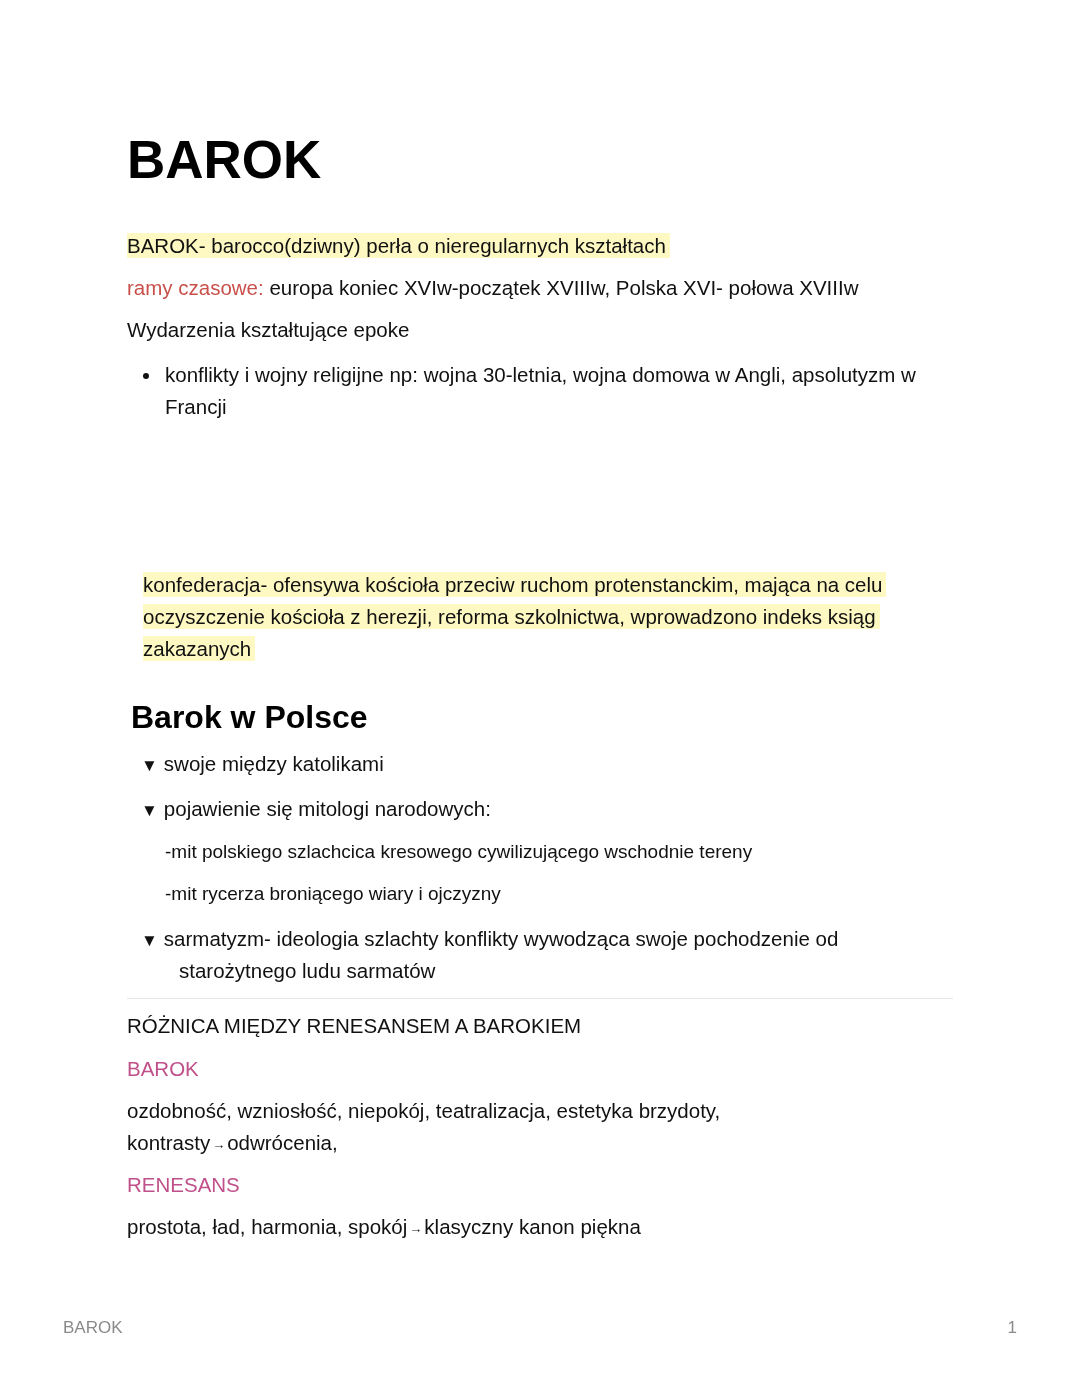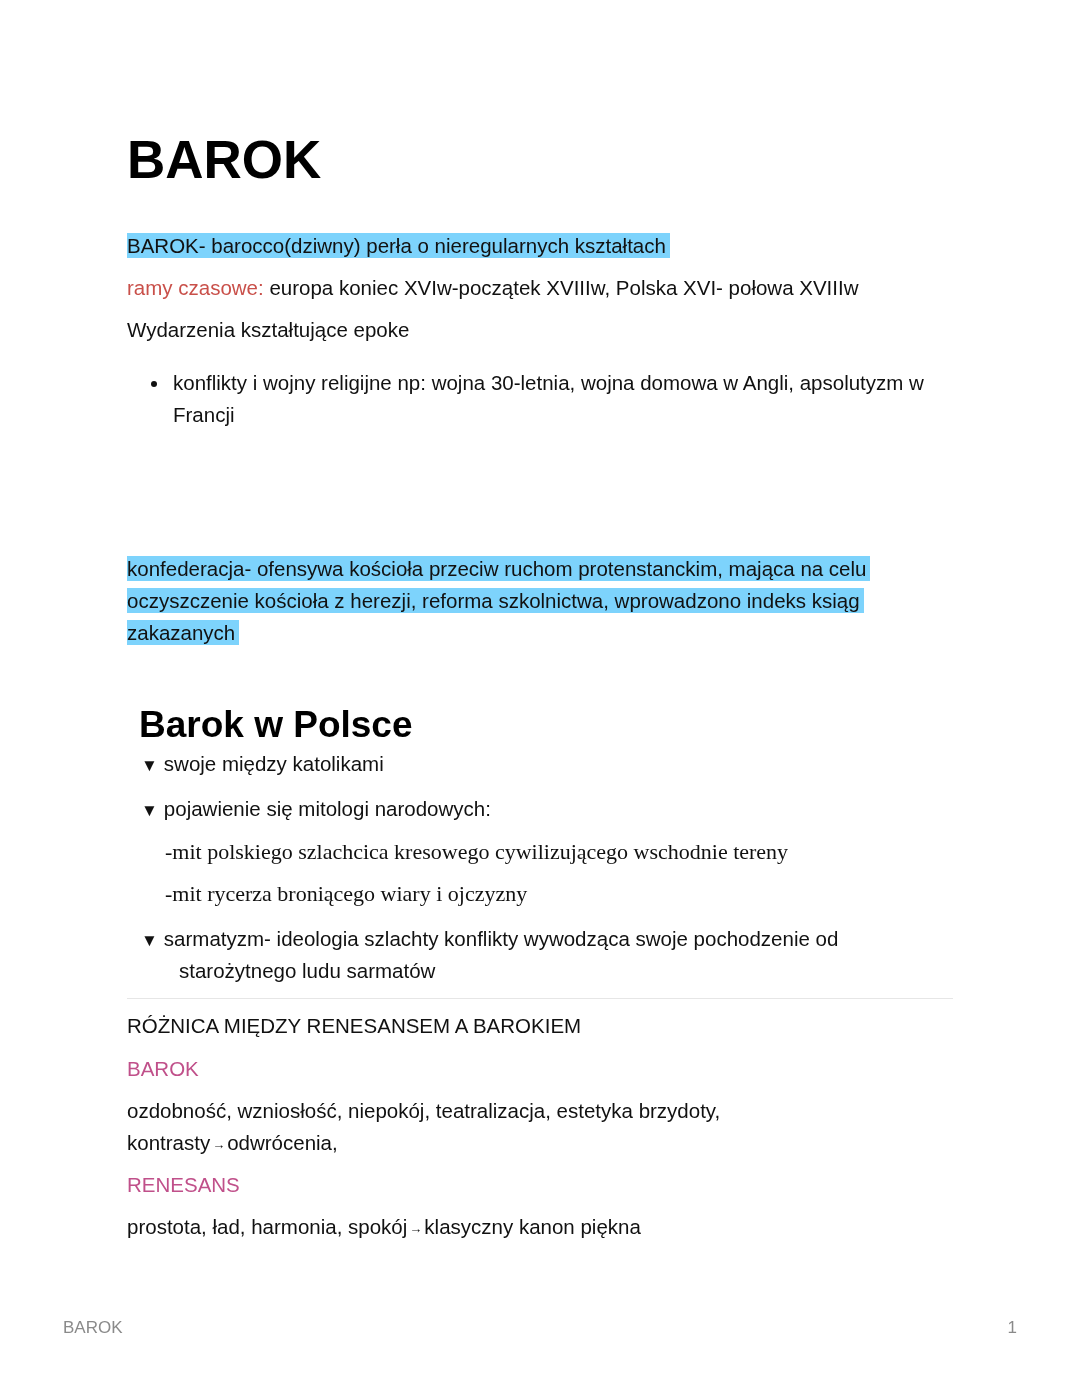--- a/index.html
+++ b/index.html
@@ -33,29 +33,29 @@
     }
     .p {
       position: absolute;
       left: 0;
       margin: 0;
       font-size: 20.5px;
       line-height: 32px;
       white-space: nowrap;
     }
     .hl {
-      background: #7dd3fc;
+      background: #fef9c3;
       padding: 1px 4px 1px 0;
     }
     .red { color: #c9504a; }
     .pink { color: #c0508a; }
     .bullet-list {
       position: absolute;
       left: 0;
-      margin: 8px;
+      margin: 0;
       padding: 0;
       list-style: none;
       width: 826px;
     }
     .bullet-list li {
       position: relative;
       padding-left: 38px;
       font-size: 20.5px;
       line-height: 32px;
       margin-bottom: 12px;
@@ -68,52 +68,51 @@
       height: 6px;
       border-radius: 50%;
       background: #111;
     }
     .para-block {
       position: absolute;
       left: 0;
       width: 790px;
       font-size: 20.5px;
       line-height: 32px;
-      margin: 0;
+      margin: 16px;
     }
     .h2 {
       position: absolute;
       left: 0;
       top: 688px;
-      margin: 12px;
-      font-size: 37px;
+      margin: 4px;
+      font-size: 32px;
       font-weight: bold;
       line-height: 50px;
       color: #000;
     }
     .toggle {
       position: absolute;
       left: 14px;
       font-size: 20.5px;
       line-height: 32px;
       white-space: nowrap;
     }
     .tri {
       display: inline-block;
       font-size: 17px;
       margin-right: 6px;
       color: #111;
     }
     .sub {
       position: absolute;
       left: 38px;
-      font-size: 22px;
+      font-size: 19px;
       line-height: 32px;
       white-space: nowrap;
-      font-family: Liberation Serif, serif;
     }
     .divider {
       position: absolute;
       left: 0;
       top: 998px;
       width: 826px;
       height: 0;
       border-top: 1.5px solid #e6e6e6;
     }
     .arrow {

